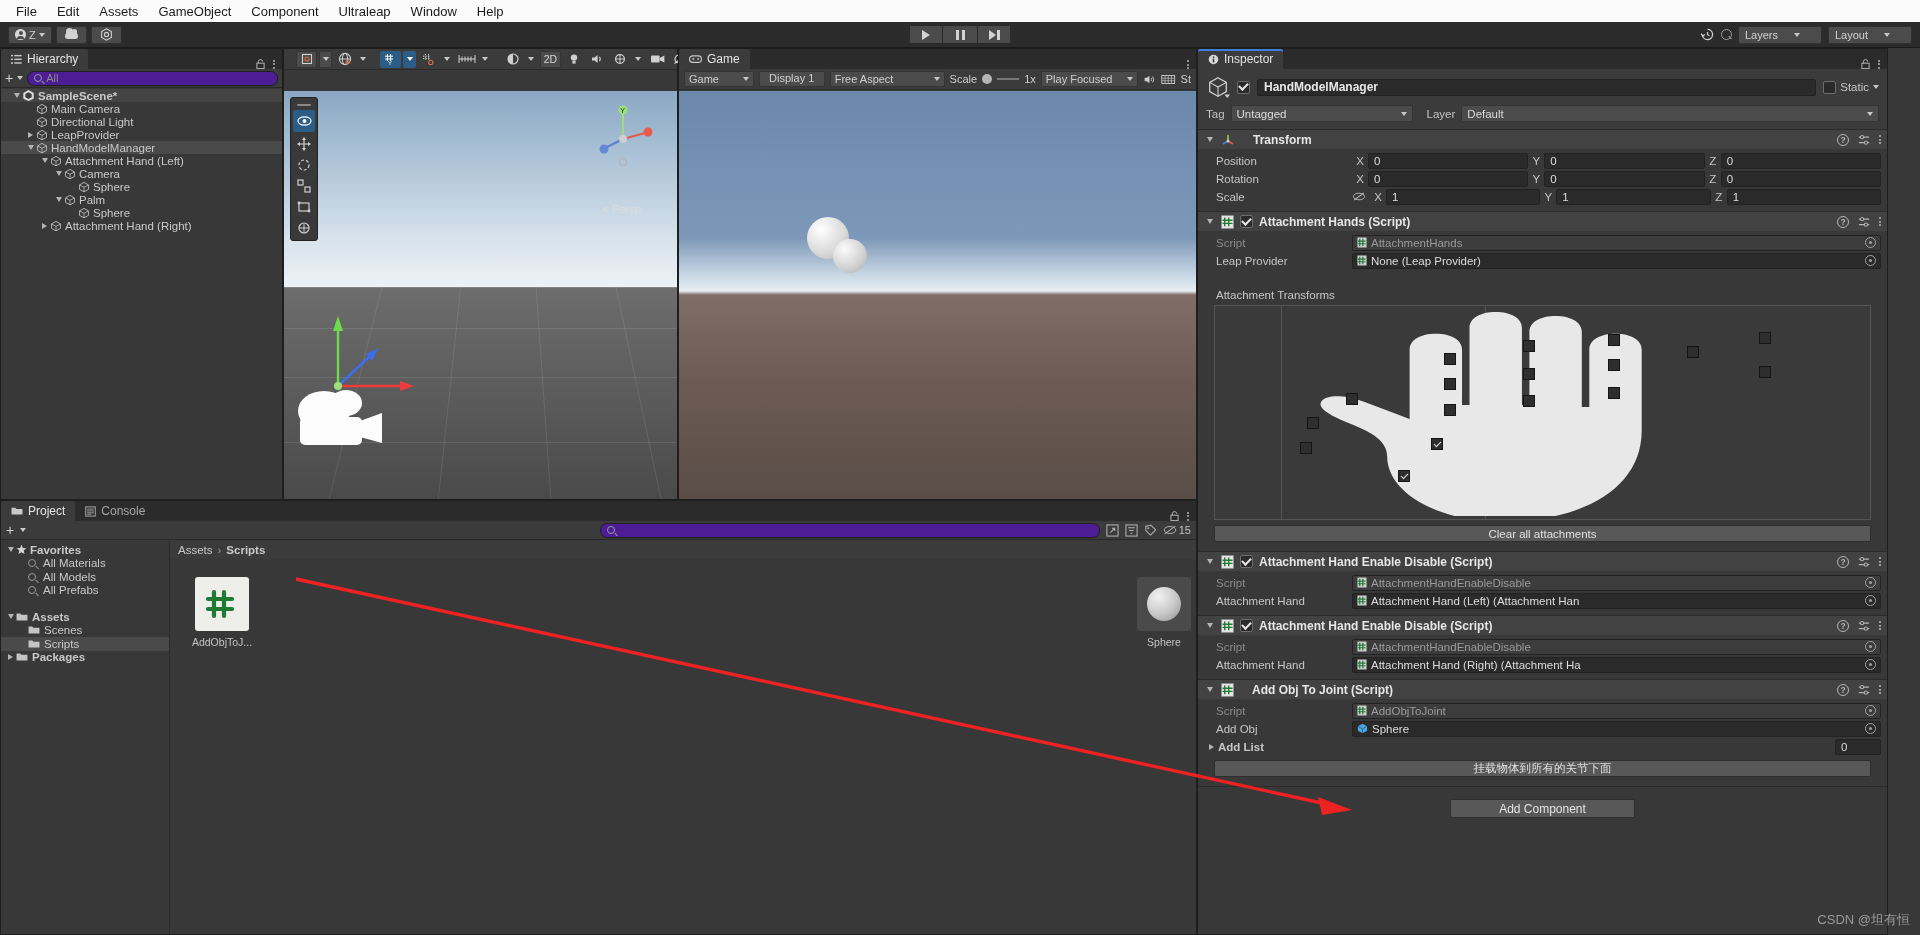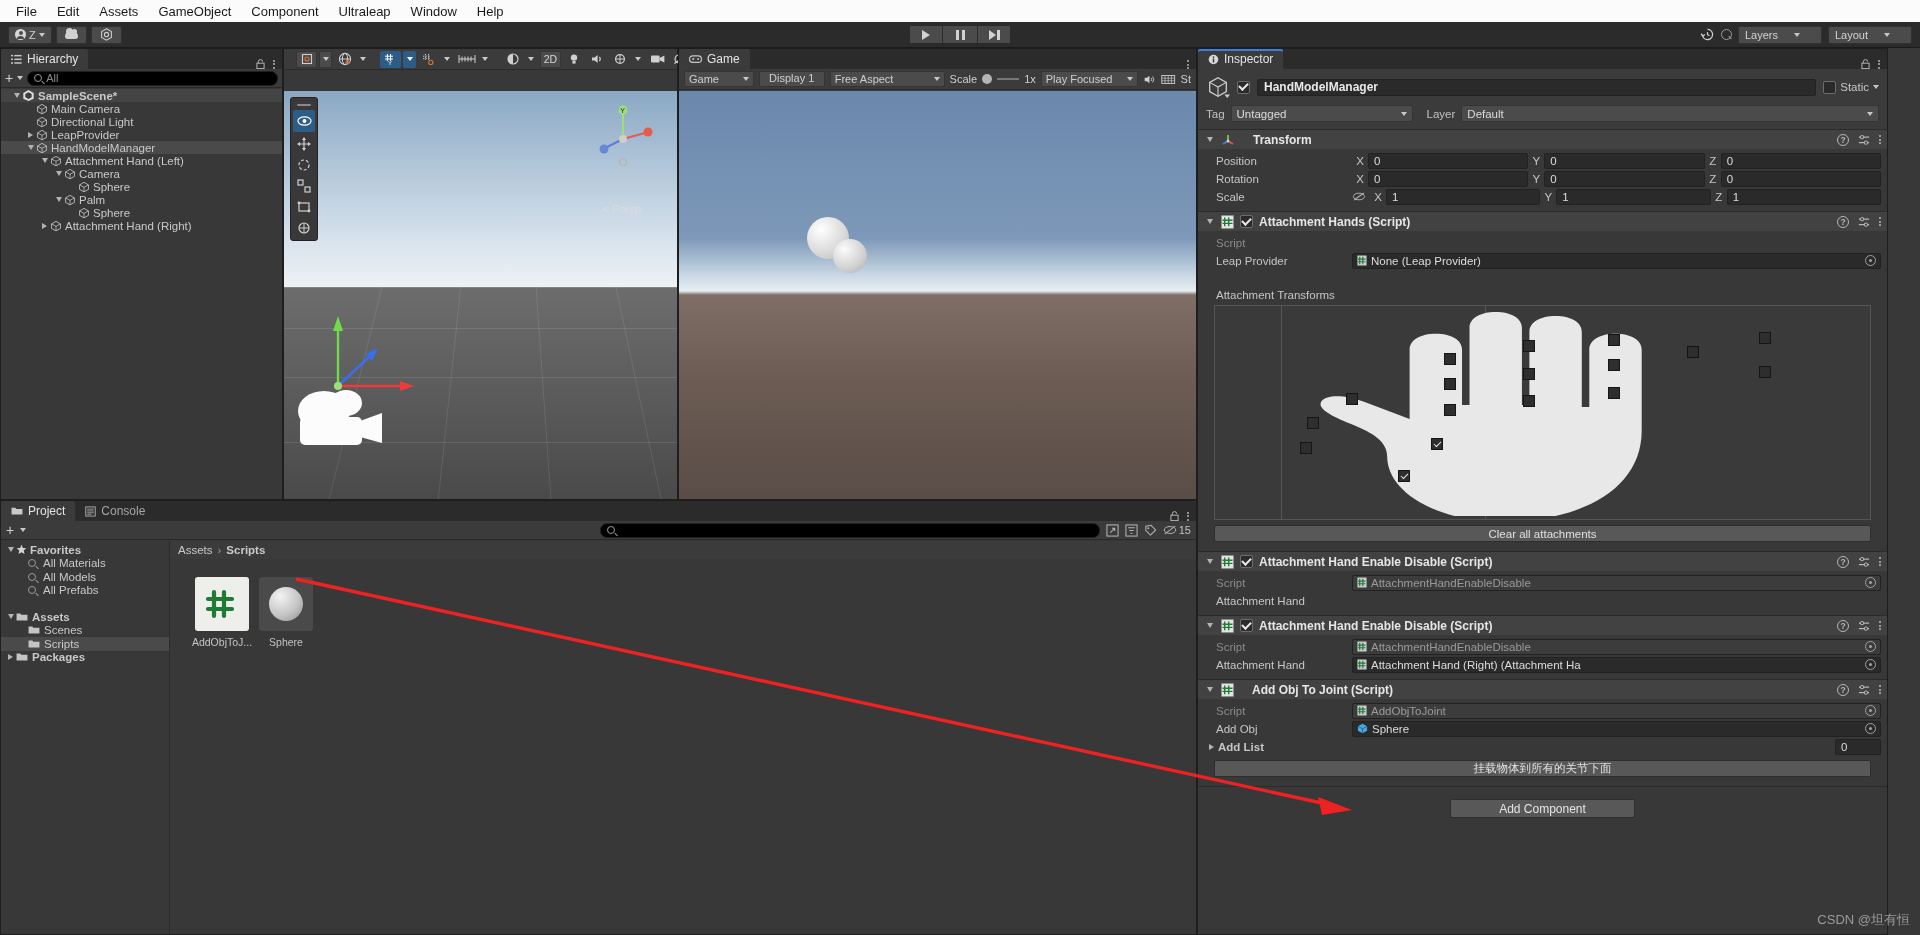--- a/index.html
+++ b/index.html
@@ -77,21 +77,21 @@
   .tabrow .tools { margin-left:auto; display:flex; align-items:center; gap:8px; padding-right:7px; color:#b0b0b0; }
   .kebab { display:flex; flex-direction:column; gap:1.5px; }
   .kebab i { display:block;width:2px;height:2px;background:#b4b4b4;border-radius:50%; }
   .lock { width:9px;height:10px; }
 
   
   #hierarchy { left:0; top:0; width:283px; height:452px; }
   .h-toolbar { height:19px; background:#3b3b3b; display:flex; align-items:center; gap:4px; padding:0 4px; border-bottom:1px solid #292929; }
   .plus { color:#d0d0d0; font-size:14px; line-height:10px; }
   .searchbox {
-    flex:1; height:15px; background:#000000; border:1px solid #202020; border-radius:7px;
+    flex:1; height:15px; background:#4c1d95; border:1px solid #202020; border-radius:7px;
     display:flex; align-items:center; gap:4px; padding:0 6px; color:#8a8a8a; font-size:11px;
   }
   .magnifier { width:8px;height:8px;border:1.3px solid #9a9a9a;border-radius:50%;position:relative;flex:none;}
   .magnifier:after{content:"";position:absolute;width:4px;height:1.3px;background:#9a9a9a;transform:rotate(45deg);left:6px;top:7px;}
   .tree { padding-top:1px; }
   .node { height:13px; display:flex; align-items:center; font-size:11.5px; color:#c9c9c9; padding-right:4px; }
   .node.sel { background:#4a4a4a; }
   .node.scene { background:#444444; }
   .arrow { width:11px; display:flex; align-items:center; justify-content:center; flex:none; }
   .arrow.r:after { content:""; width:0;height:0;border-top:3.5px solid transparent;border-bottom:3.5px solid transparent;border-left:5px solid #b4b4b4; }
@@ -122,21 +122,21 @@
   #project { left:0; top:452px; width:1197px; height:435px; }
   .p-toolbar { height:19px; background:#3b3b3b; display:flex; align-items:center; gap:6px; padding:0 5px; border-bottom:1px solid #292929; }
   .p-body { position:absolute; left:0; top:40px; right:0; bottom:0; display:flex; }
   .p-side { width:169px; background:#383838; border-right:1px solid #2b2b2b; padding-top:2px; }
   .p-main { flex:1; background:#383838; }
   .crumb { height:18px; background:#3b3b3b; display:flex; align-items:center; gap:5px; padding:0 8px; font-size:11.5px; color:#c9c9c9; }
   .pnode { height:13.5px; display:flex;align-items:center; font-size:11.5px; color:#c9c9c9; }
   .pnode.sel { background:#4a4a4a; }
   .star { width:11px;height:11px;flex:none;margin-right:3px; }
   .folder { width:12px;height:10px;flex:none;margin-right:4px; }
-  .assets-grid { display:flex; padding:18px 0 0 20px; }
+  .assets-grid { display:flex; gap:24px; padding:18px 0 0 20px;justify-content:space-between; }
   .asset { width:64px; text-align:center; }
   .asset .thumb { width:54px;height:54px;margin:0 auto; border-radius:3px; }
   .asset .nm { margin-top:5px; font-size:10.5px; color:#c4c4c4; white-space:nowrap; overflow:hidden; text-overflow:ellipsis; }
 
   
   #inspector { left:1197px; top:0; width:691px; height:887px; background:#383838; }
   .insp-head { background:#3b3b3b; padding:6px 8px 7px 8px; border-bottom:1px solid #2b2b2b; }
   .insp-row1 { display:flex; align-items:center; gap:7px; }
   .go-icon { width:24px;height:24px;flex:none; }
   .chk { width:13px;height:13px;background:#2a2a2a;border:1px solid #6d6d6d;border-radius:2px;display:flex;align-items:center;justify-content:center;flex:none; }
@@ -922,20 +922,28 @@
                 <span class="kebab">
                   <i></i>
                   <i></i>
                   <i></i>
                 </span>
               </span>
             </div>
             <div class="comp-body">
               <div class="frow">
                 <span class="fl dim">Script</span>
+                <div class="objfield dim">
+                  <svg class="mini-cs" viewBox="0 0 11 12">
+                    <rect x="0.5" y="0.5" width="10" height="11" fill="#cfcfcf"></rect>
+                    <path d="M3 2v8M6.4 2v8M1 4.4h8.4M1 7.4h8.4" stroke="#1f7a33" stroke-width="1.3"></path>
+                  </svg>
+                  <span>AttachmentHands</span>
+                  <span class="dot"></span>
+                </div>
               </div>
               <div class="frow">
                 <span class="fl">Leap Provider</span>
                 <div class="objfield">
                   <svg class="mini-cs" viewBox="0 0 11 12">
                     <rect x="0.5" y="0.5" width="10" height="11" fill="#cfcfcf"></rect>
                     <path d="M3 2v8M6.4 2v8M1 4.4h8.4M1 7.4h8.4" stroke="#1f7a33" stroke-width="1.3"></path>
                   </svg>
                   <span>None (Leap Provider)</span>
                   <span class="dot"></span>
@@ -999,20 +1007,28 @@
                   <svg class="mini-cs" viewBox="0 0 11 12">
                     <rect x="0.5" y="0.5" width="10" height="11" fill="#cfcfcf"></rect>
                     <path d="M3 2v8M6.4 2v8M1 4.4h8.4M1 7.4h8.4" stroke="#1f7a33" stroke-width="1.3"></path>
                   </svg>
                   <span>AttachmentHandEnableDisable</span>
                   <span class="dot"></span>
                 </div>
               </div>
               <div class="frow">
                 <span class="fl">Attachment Hand</span>
+                <div class="objfield">
+                  <svg class="mini-cs" viewBox="0 0 11 12">
+                    <rect x="0.5" y="0.5" width="10" height="11" fill="#cfcfcf"></rect>
+                    <path d="M3 2v8M6.4 2v8M1 4.4h8.4M1 7.4h8.4" stroke="#1f7a33" stroke-width="1.3"></path>
+                  </svg>
+                  <span>Attachment Hand (Left) (Attachment Han</span>
+                  <span class="dot"></span>
+                </div>
               </div>
             </div>
           </div>
           <div class="comp">
             <div class="comp-head">
               <span class="arrow d"></span>
               <svg class="cs-ic" viewBox="0 0 14 15">
                 <rect x="0.7" y="0.7" width="12.6" height="13.6" fill="#e6e6e6" stroke="#9a9a9a" stroke-width=".8"></rect>
                 <path d="M4 2.6v9.4M8.3 2.6v9.4M1.6 5.6h10.8M1.6 9h10.8" stroke="#1f7a33" stroke-width="1.5"></path>
               </svg>

